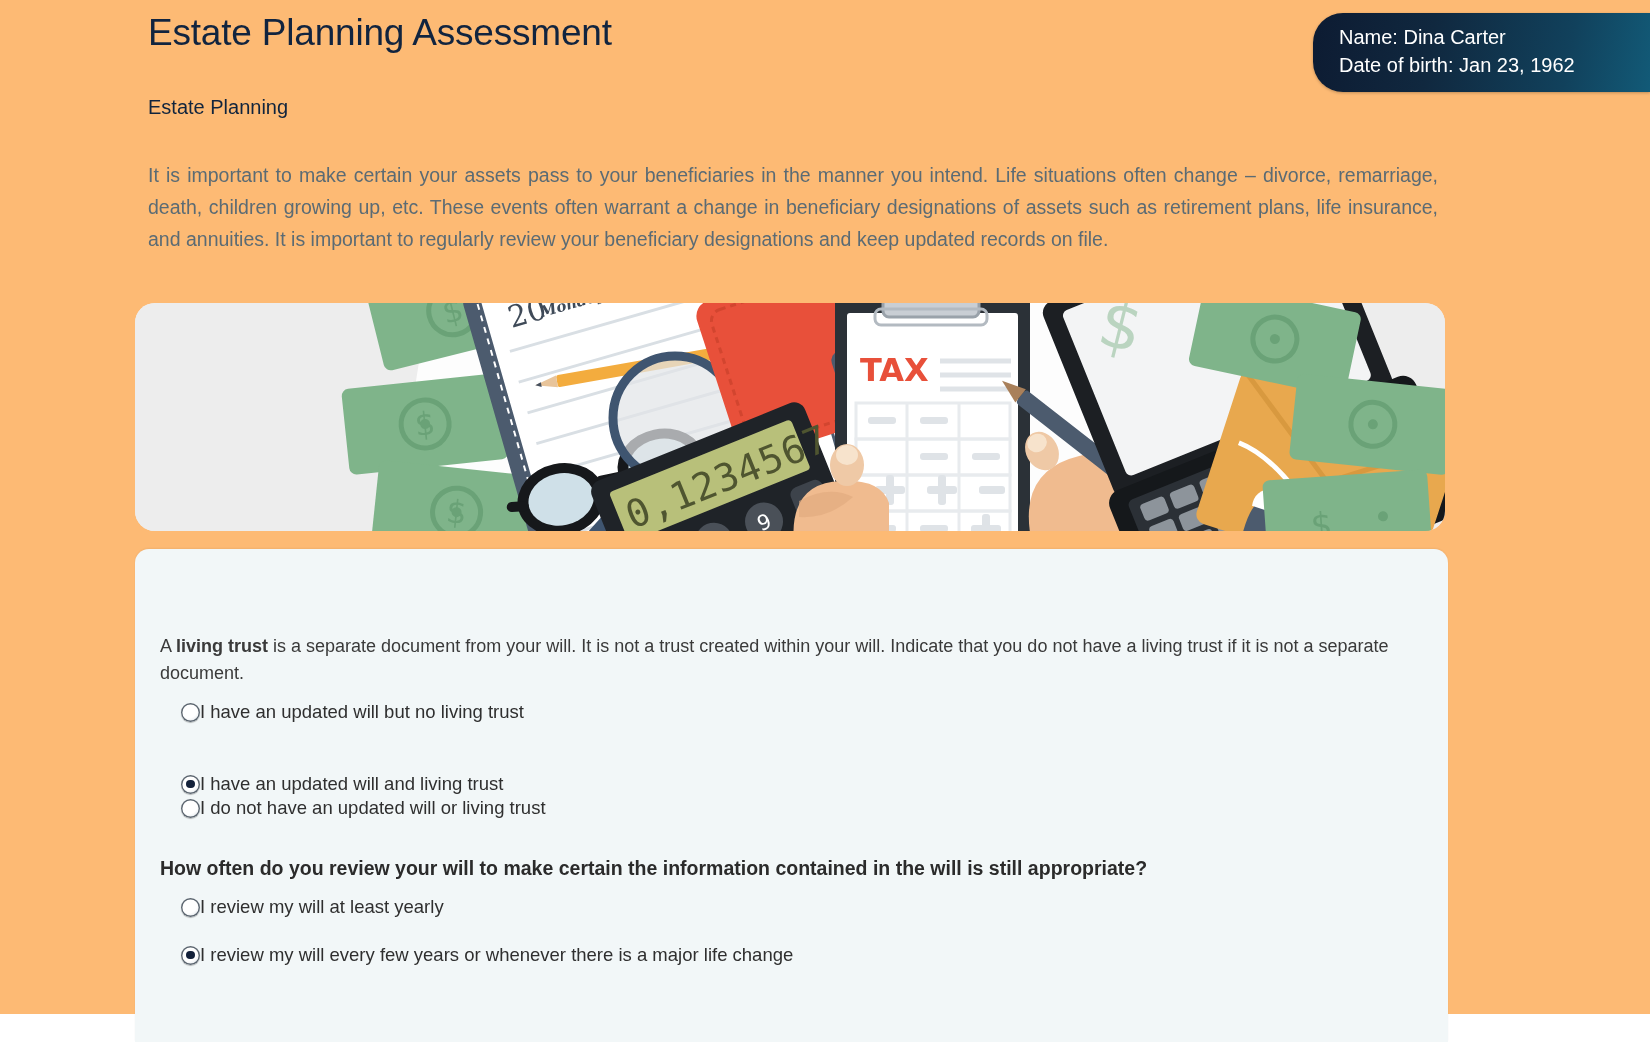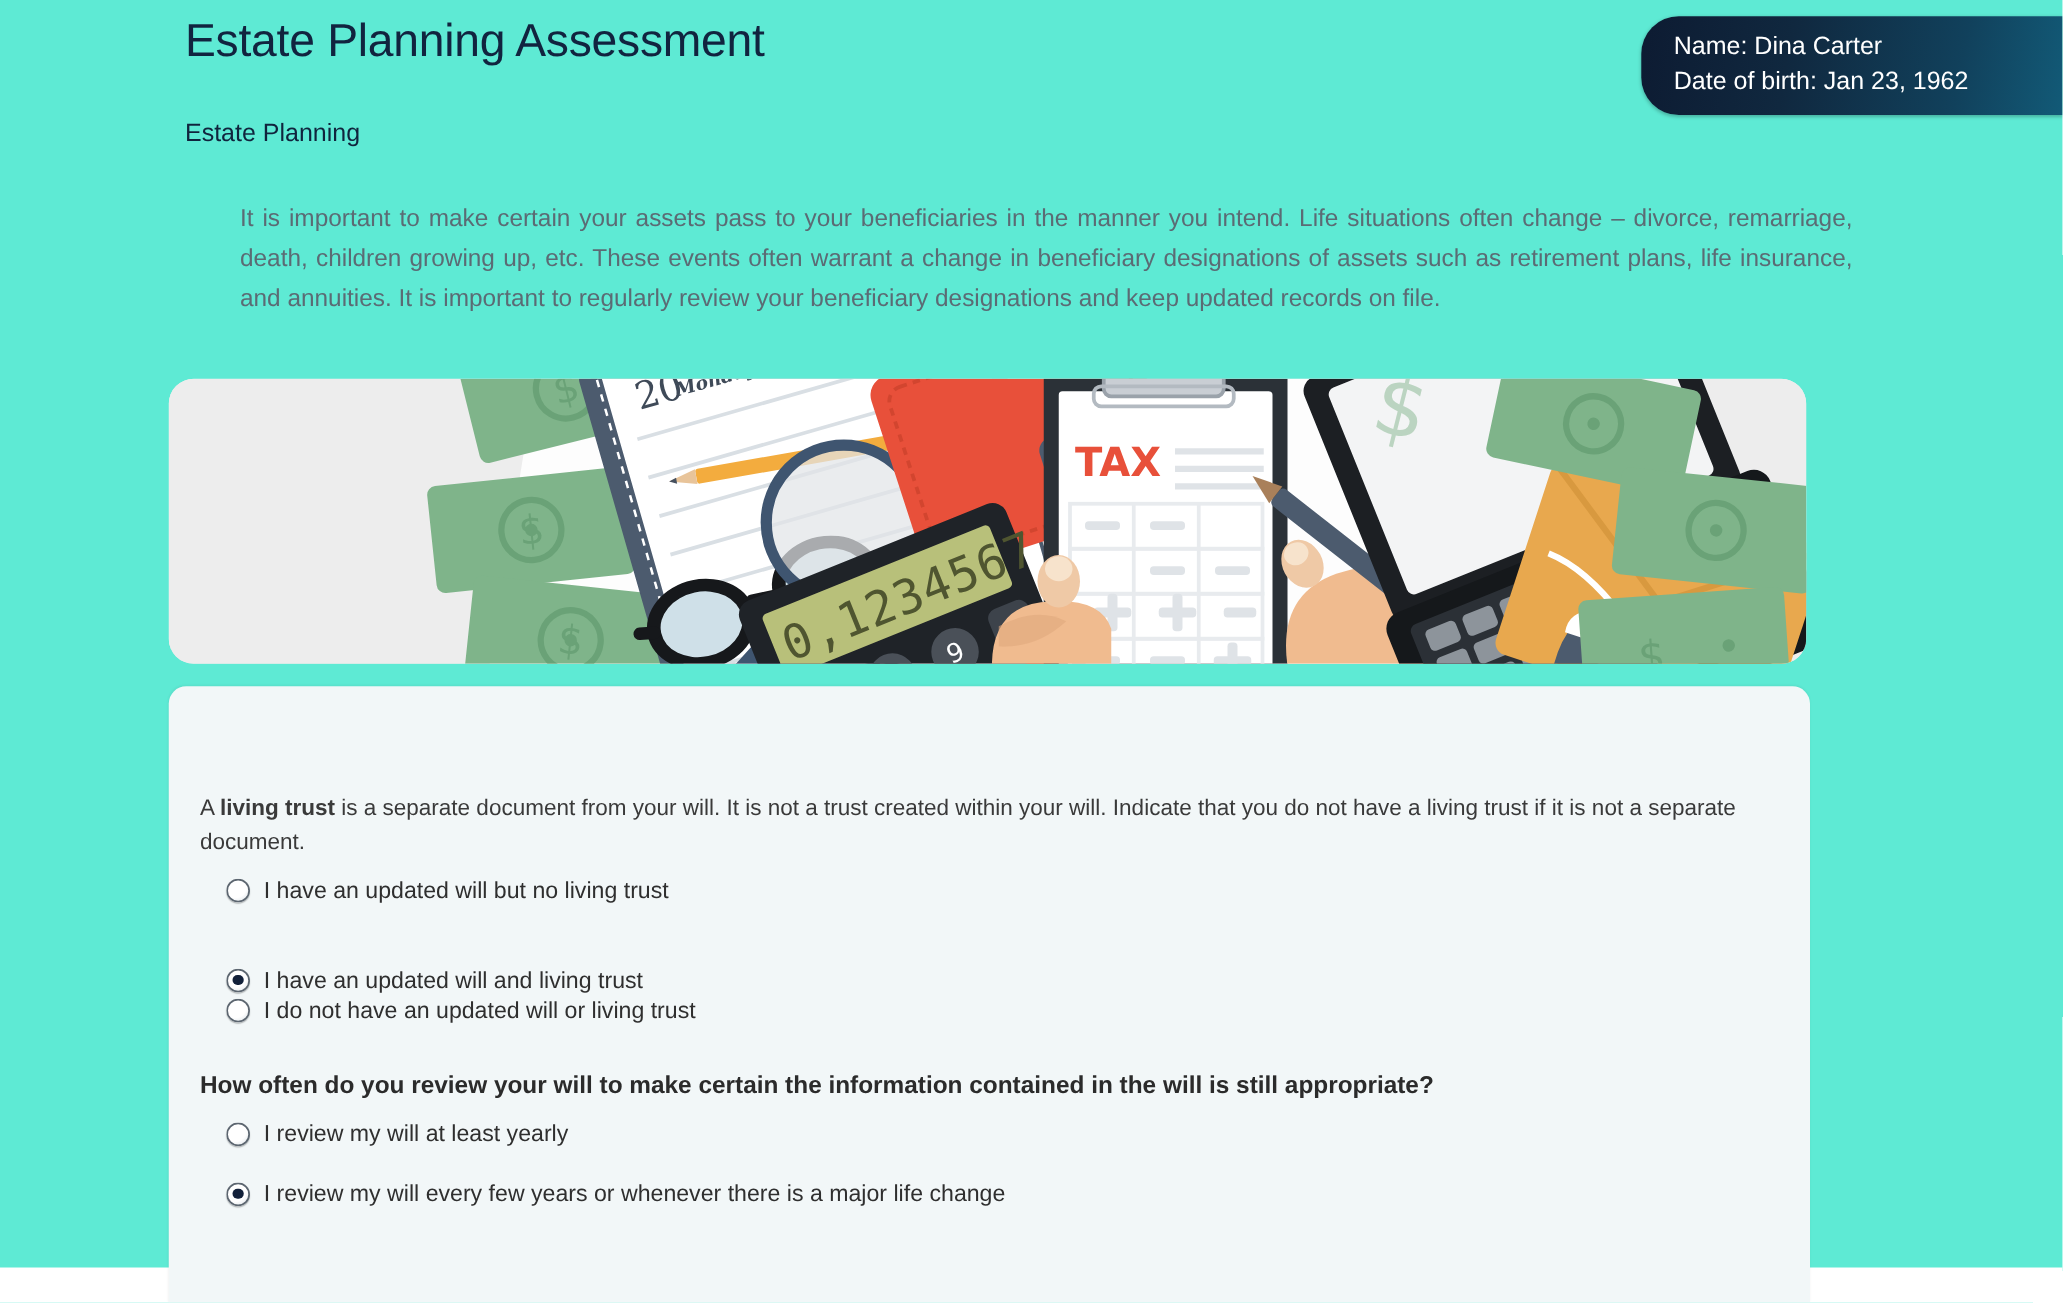--- a/index.html
+++ b/index.html
@@ -3,21 +3,21 @@
 <meta charset="utf-8">
 <style>
   * { box-sizing: border-box; }
   html, body {
     margin: 0; padding: 0;
     width: 1650px; height: 1042px;
     background: #ffffff;
     font-family: "Liberation Sans", sans-serif;
     overflow: hidden;
   }
-  .page { position: relative; width: 1650px; height: 1014px; background:#5eead4; }
+  .page { position: relative; width: 1650px; height: 1014px; background:#fdba74; }
 
   
   .page-title {
     position: absolute;
     left: 148px; top: 12px;
     font-size: 37px;
     font-weight: 400;
     color: #11243f;
     letter-spacing: -0.2px;
     white-space: nowrap;
@@ -45,21 +45,20 @@
   }
   .intro {
     position: absolute;
     left: 148px; top: 160px;
     width: 1290px;
     font-size: 19.5px;
     line-height: 1.63;
     color: #5b6b74;
     text-align: justify;
     text-justify: inter-word;
-    margin-left: 44px;
   }
 
   
   .hero {
     position: absolute;
     left: 135px; top: 303px;
     width: 1310px; height: 228px;
     border-radius: 20px;
     background: #ededed;
     overflow: hidden;
@@ -93,21 +92,20 @@
     line-height: 1.48;
     color: #3a3a3a;
   }
   .q-note b { font-weight: bold; }
 
   .opt {
     position: absolute;
     left: 46px;
     display: flex;
     align-items: center;
-    gap: 11px;
     white-space: nowrap;
   }
   .opt .lbl { font-size: 18.5px; color: #2f2f2f; }
 
   .radio {
     width: 19px; height: 19px;
     border-radius: 50%;
     background: radial-gradient(circle at 38% 32%, #ffffff 0%, #ffffff 52%, #e9edf0 72%, #c2ccd3 88%, #8e9aa3 100%);
     box-shadow: inset 0 0 0 1.4px #5c6670, 0 1px 1px rgba(0,0,0,.28);
     position: relative;

